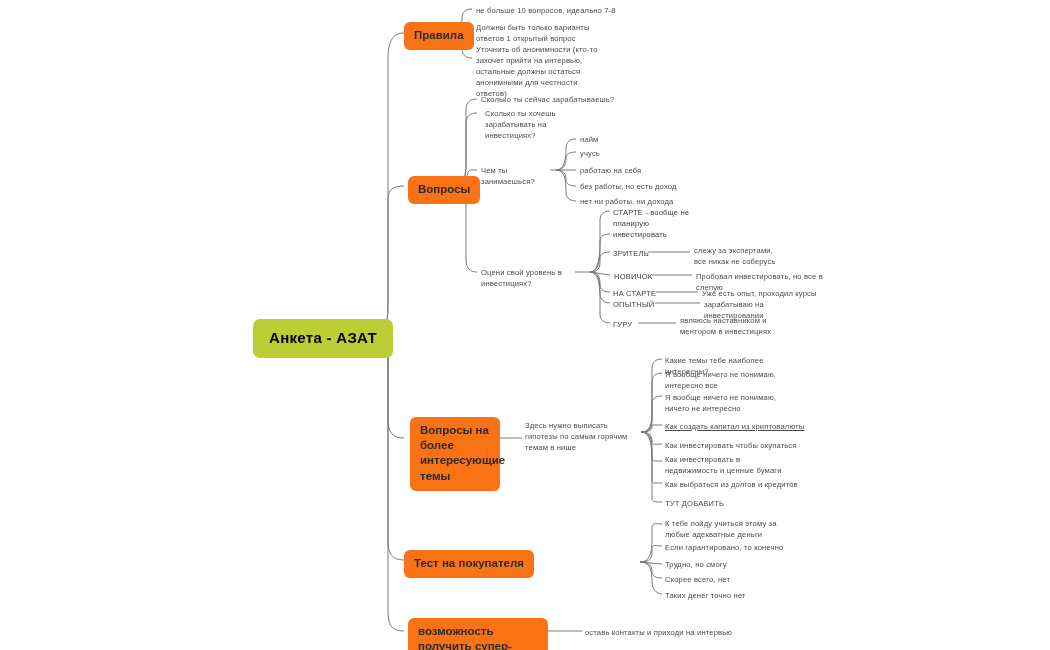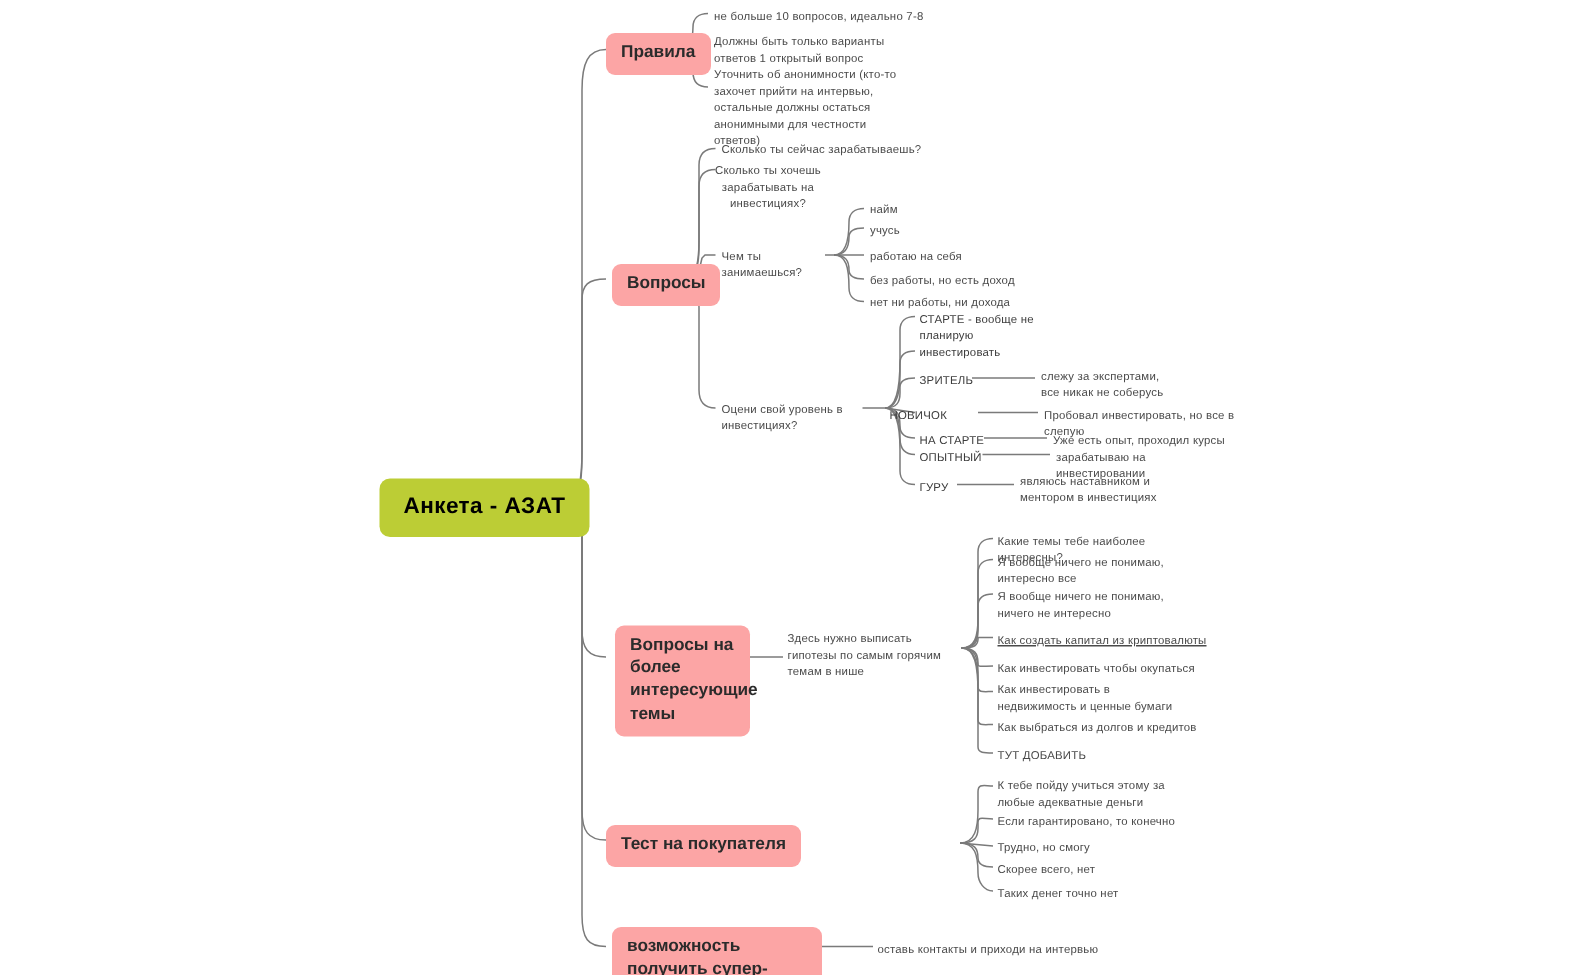--- a/index.html
+++ b/index.html
@@ -36,21 +36,21 @@
     background: #bccd35;
     border-radius: 7px;
     color: #000000;
     font-size: 15px;
     font-weight: bold;
     letter-spacing: 0.3px;
     padding: 9px 16px 10px 16px;
     white-space: nowrap;
   }
   .node-branch {
-    background: #fca5a5;
+    background: #f97316;
     border-radius: 6px;
     color: #2b2b2b;
     font-size: 11.5px;
     font-weight: bold;
     padding: 6px 10px 7px 10px;
   }
   .node-branch.nowrap { white-space: nowrap; }
   .node-leaf {
     color: #4a4a4a;
     font-size: 7.6px;
@@ -133,35 +133,35 @@
 
   <div class="node node-root" style="left:253px; top:319px;">Анкета - АЗАТ</div>
 
   <div class="node node-branch nowrap" style="left:404px; top:22px;">Правила</div>
   <div class="node node-leaf" style="left:476px; top:5px; width:200px;">не больше 10 вопросов, идеально 7-8</div>
   <div class="node node-leaf" style="left:476px; top:22px; width:130px;">Должны быть только варианты ответов 1 открытый вопрос</div>
   <div class="node node-leaf" style="left:476px; top:44px; width:128px;">Уточнить об анонимности (кто-то захочет прийти  на интервью, остальные должны остаться анонимными для честности ответов)</div>
 
   <div class="node node-branch nowrap" style="left:408px; top:176px;">Вопросы</div>
   <div class="node node-leaf" style="left:481px; top:94px; width:180px;">Сколько ты сейчас зарабатываешь?</div>
-  <div class="node node-leaf" style="left:457px; top:108px; width:110px;text-align:center;">Сколько ты хочешь зарабатывать на инвестициях?</div>
+  <div class="node node-leaf" style="left:485px; top:108px; width:110px;">Сколько ты хочешь зарабатывать на инвестициях?</div>
   <div class="node node-leaf" style="left:481px; top:165px; width:80px;">Чем ты занимаешься?</div>
 
   <div class="node node-leaf" style="left:580px; top:134px;">найм</div>
   <div class="node node-leaf" style="left:580px; top:148px;">учусь</div>
   <div class="node node-leaf" style="left:580px; top:165px;">работаю на себя</div>
   <div class="node node-leaf" style="left:580px; top:181px;">без работы, но есть доход</div>
   <div class="node node-leaf" style="left:580px; top:196px;">нет ни работы, ни дохода</div>
 
   <div class="node node-leaf" style="left:481px; top:267px; width:110px;">Оцени свой уровень в инвестициях?</div>
 
   <div class="node node-leaf lvl" style="left:613px; top:207px; width:80px;">СТАРТЕ - вообще не планирую инвестировать</div>
   <div class="node node-leaf lvl" style="left:613px; top:248px;">ЗРИТЕЛЬ</div>
   <div class="node node-leaf" style="left:694px; top:245px; width:88px;">слежу за экспертами, все никак не соберусь</div>
-  <div class="node node-leaf lvl" style="left:593px; top:271px;">НОВИЧОК</div>
+  <div class="node node-leaf lvl" style="left:614px; top:271px;">НОВИЧОК</div>
   <div class="node node-leaf" style="left:696px; top:271px; width:130px;">Пробовал инвестировать, но все в слепую</div>
   <div class="node node-leaf lvl" style="left:613px; top:288px;">НА СТАРТЕ</div>
   <div class="node node-leaf" style="left:702px; top:288px; width:120px;">Уже есть опыт, проходил курсы</div>
   <div class="node node-leaf lvl" style="left:613px; top:299px;">ОПЫТНЫЙ</div>
   <div class="node node-leaf" style="left:704px; top:299px; width:120px;">зарабатываю на инвестировании</div>
   <div class="node node-leaf lvl" style="left:613px; top:319px;">ГУРУ</div>
   <div class="node node-leaf" style="left:680px; top:315px; width:110px;">являюсь наставником и ментором в инвестициях</div>
 
   <div class="node node-leaf" style="left:525px; top:420px; width:112px;">Здесь нужно выписать гипотезы по самым горячим темам в нише</div>
   <div class="node node-branch" style="left:410px; top:417px; width:90px;">Вопросы на более интересующие темы</div>

